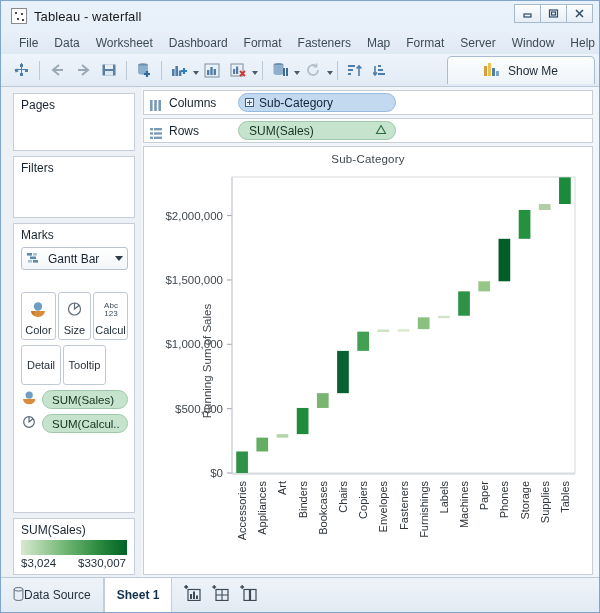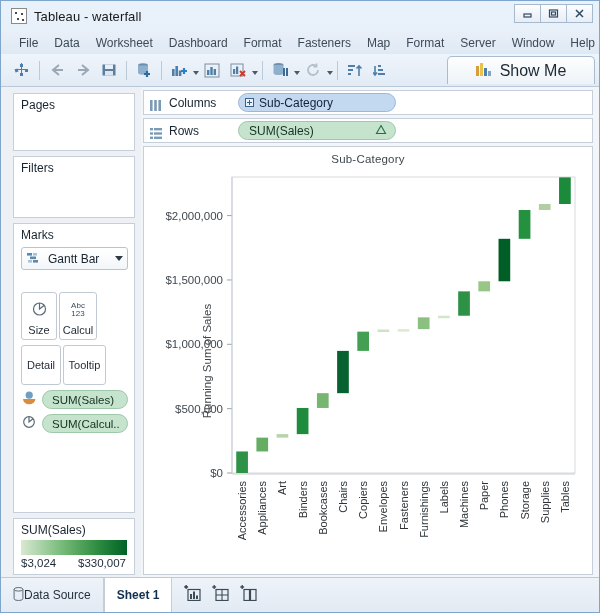--- a/index.html
+++ b/index.html
@@ -79,21 +79,21 @@
     border-right: 3px solid transparent; border-top: 4px solid #4a5a6a;
     margin-left: 1px; margin-top: 6px;
   }
   .showme {
     position: absolute; right: 4px; top: 2px;
     width: 148px; height: 28px;
     background: linear-gradient(180deg,#fdfefe 0%,#eef3f8 100%);
     border: 1px solid #a9bccf; border-bottom: none;
     border-radius: 5px 5px 0 0;
     display: flex; align-items: center; justify-content: center; gap: 7px;
-    font-size: 16px; color: #1c2733;
+    font-size: 12px; color: #1c2733;
   }
 
   
   .body {
     position: absolute; left: 0; top: 86px; width: 598px; height: 492px;
     display: flex;
   }
   .leftpane {
     width: 140px; height: 100%;
     background: #edf1f6;
@@ -429,20 +429,30 @@
                 <rect x="3" y="4.5" width="6" height="2.6" fill="#5b8aae"></rect>
                 <rect x="1" y="8" width="4" height="2.6" fill="#a9c3d6"></rect>
                 <rect x="6" y="8" width="5" height="2.6" fill="#5b8aae"></rect>
               </svg>
             </span>
             <span class="lbl">Gantt Bar</span>
             <span class="sel-caret"></span>
           </div>
 
           <div class="mark-btn-row">
+            <div class="mark-btn mb-color">
+              <span class="gl">
+                <svg width="20" height="18" viewBox="0 0 20 18">
+                  <path d="M3 11 a7 6 0 0 0 14 0 z" fill="#d98c3c"></path>
+                  <circle cx="10" cy="6.5" r="4.2" fill="#6f9ec4"></circle>
+                  <path d="M3 11 a7 6 0 0 0 3 4.5 l1-4.5 z" fill="#c97a2e"></path>
+                </svg>
+              </span>
+              <span>Color</span>
+            </div>
             <div class="mark-btn mb-size">
               <span class="gl">
                 <svg width="17" height="17" viewBox="0 0 17 17">
                   <circle cx="8.5" cy="9" r="6" fill="none" stroke="#5c6a78" stroke-width="1.2"></circle>
                   <path d="M8.5 3 L8.5 9 L13 5.5" stroke="#5c6a78" stroke-width="1.2" fill="none"></path>
                 </svg>
               </span>
               <span>Size</span>
             </div>
             <div class="mark-btn mb-label">

